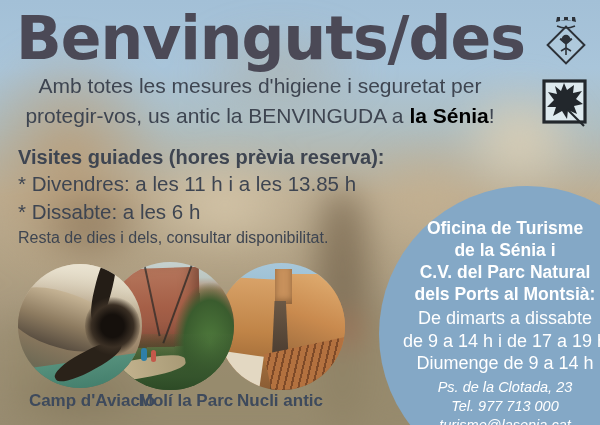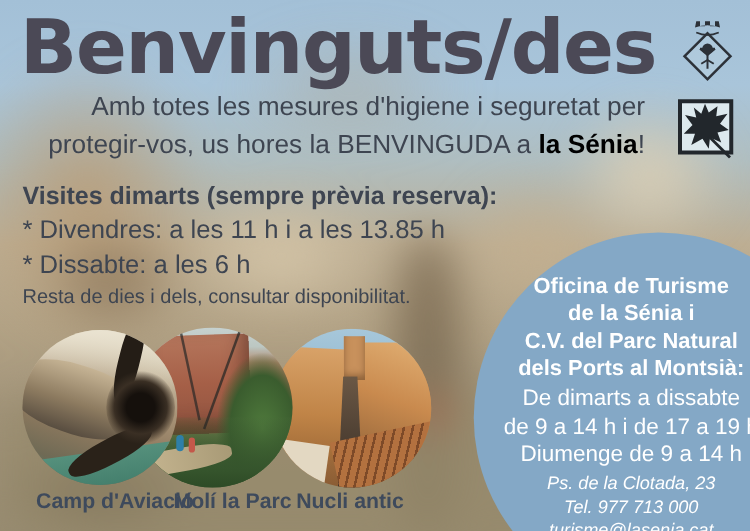--- a/index.html
+++ b/index.html
@@ -28,21 +28,21 @@
 
   
   .title {
     position:absolute; left:16px; top:8px; z-index:5;
     font-family:"DejaVu Sans", sans-serif;
     font-size:60px; line-height:1; font-weight:bold; letter-spacing:-1px;
     color:#4b4956;
   }
   .subtitle {
     position:absolute; left:4px; top:71px; width:512px; z-index:5;
-    text-align:right; font-size:21px; line-height:30px; color:#3e4551;
+    text-align:center; font-size:21px; line-height:30px; color:#3e4551;
   }
   .subtitle b { color:#000000; }
 
   
   .visits { position:absolute; left:18px; top:144px; z-index:5; color:#3e4551; }
   .visits-heading { font-size:20px; font-weight:bold; line-height:26px; }
   .visit-line { font-size:20.5px; line-height:27.5px; }
   .visits-note { font-size:16px; line-height:22px; margin-top:2px; }
 
   
@@ -115,21 +115,21 @@
     <div class="blob b-tan-mid"></div>
     <div class="blob b-trunk"></div>
     <div class="blob b-bottom-olive"></div>
     <div class="blob b-bottom-dark"></div>
     <div class="blob b-red-person"></div>
   </div>
 
   <div class="title">Benvinguts/des</div>
   <div class="subtitle">
     <span>Amb totes les mesures d'higiene i seguretat per</span><br>
-    <span>protegir-vos, us hores la BENVINGUDA a </span><b>la Sénia</b><span>!</span>
+    <span>protegir-vos, us antic la BENVINGUDA a </span><b>la Sénia</b><span>!</span>
   </div>
 
   <div class="crest">
     <svg width="42" height="60" viewBox="0 0 42 60">
       <path d="M11 9 l1 -5 h3 v4 h4 v-4 h4 v4 h4 v-4 h3 l1 5 q-10 -3.5 -20 0 Z" fill="#2c3138"></path>
       <path d="M12 13 q9 4 18 0" stroke="#2c3138" stroke-width="1.5" fill="none"></path>
       <rect x="8" y="19" width="26" height="26" transform="rotate(45 21 32)" fill="rgba(235,243,248,0.12)" stroke="#2c3138" stroke-width="2"></rect>
       <g stroke="#2c3138" stroke-width="1.6" fill="none">
         <path d="M21 42 v-13"></path>
         <path d="M21 31 l-6 -5 M21 31 l6 -5 M21 35 l-5 3 M21 35 l5 3 M15 26 h12"></path>
@@ -140,21 +140,21 @@
 
   <div class="leafbox">
     <svg width="46" height="48" viewBox="0 0 46 48">
       <rect x="2" y="2" width="41" height="41" fill="#dde9ee" stroke="#22272c" stroke-width="3.2"></rect>
       <path d="M22 4 L25 11 L32 6 L31 14 L40 12 L34 20 L41 25 L32 27 L35 35 L26 31 L25 40 L20 32 L11 37 L14 28 L5 28 L12 21 L6 13 L15 15 L13 7 L19 12 Z" fill="#22272c"></path>
       <path d="M25 30 L42 47" stroke="#22272c" stroke-width="2.2"></path>
     </svg>
   </div>
 
   <div class="visits">
-    <div class="visits-heading">Visites dimarts (sempre prèvia reserva):</div>
+    <div class="visits-heading">Visites guiades (hores prèvia reserva):</div>
     <div class="visit-line">* Divendres: a les 11 h i a les 13.85 h</div>
     <div class="visit-line">* Dissabte: a les 6 h</div>
     <div class="visits-note">Resta de dies i dels, consultar disponibilitat.</div>
   </div>
 
   <div class="photo" id="photo1">
     <div class="p1-base"></div>
     <div class="p1-ceiling"></div>
     <div class="p1-fuselage"></div>
     <div class="p1-wing"></div>

